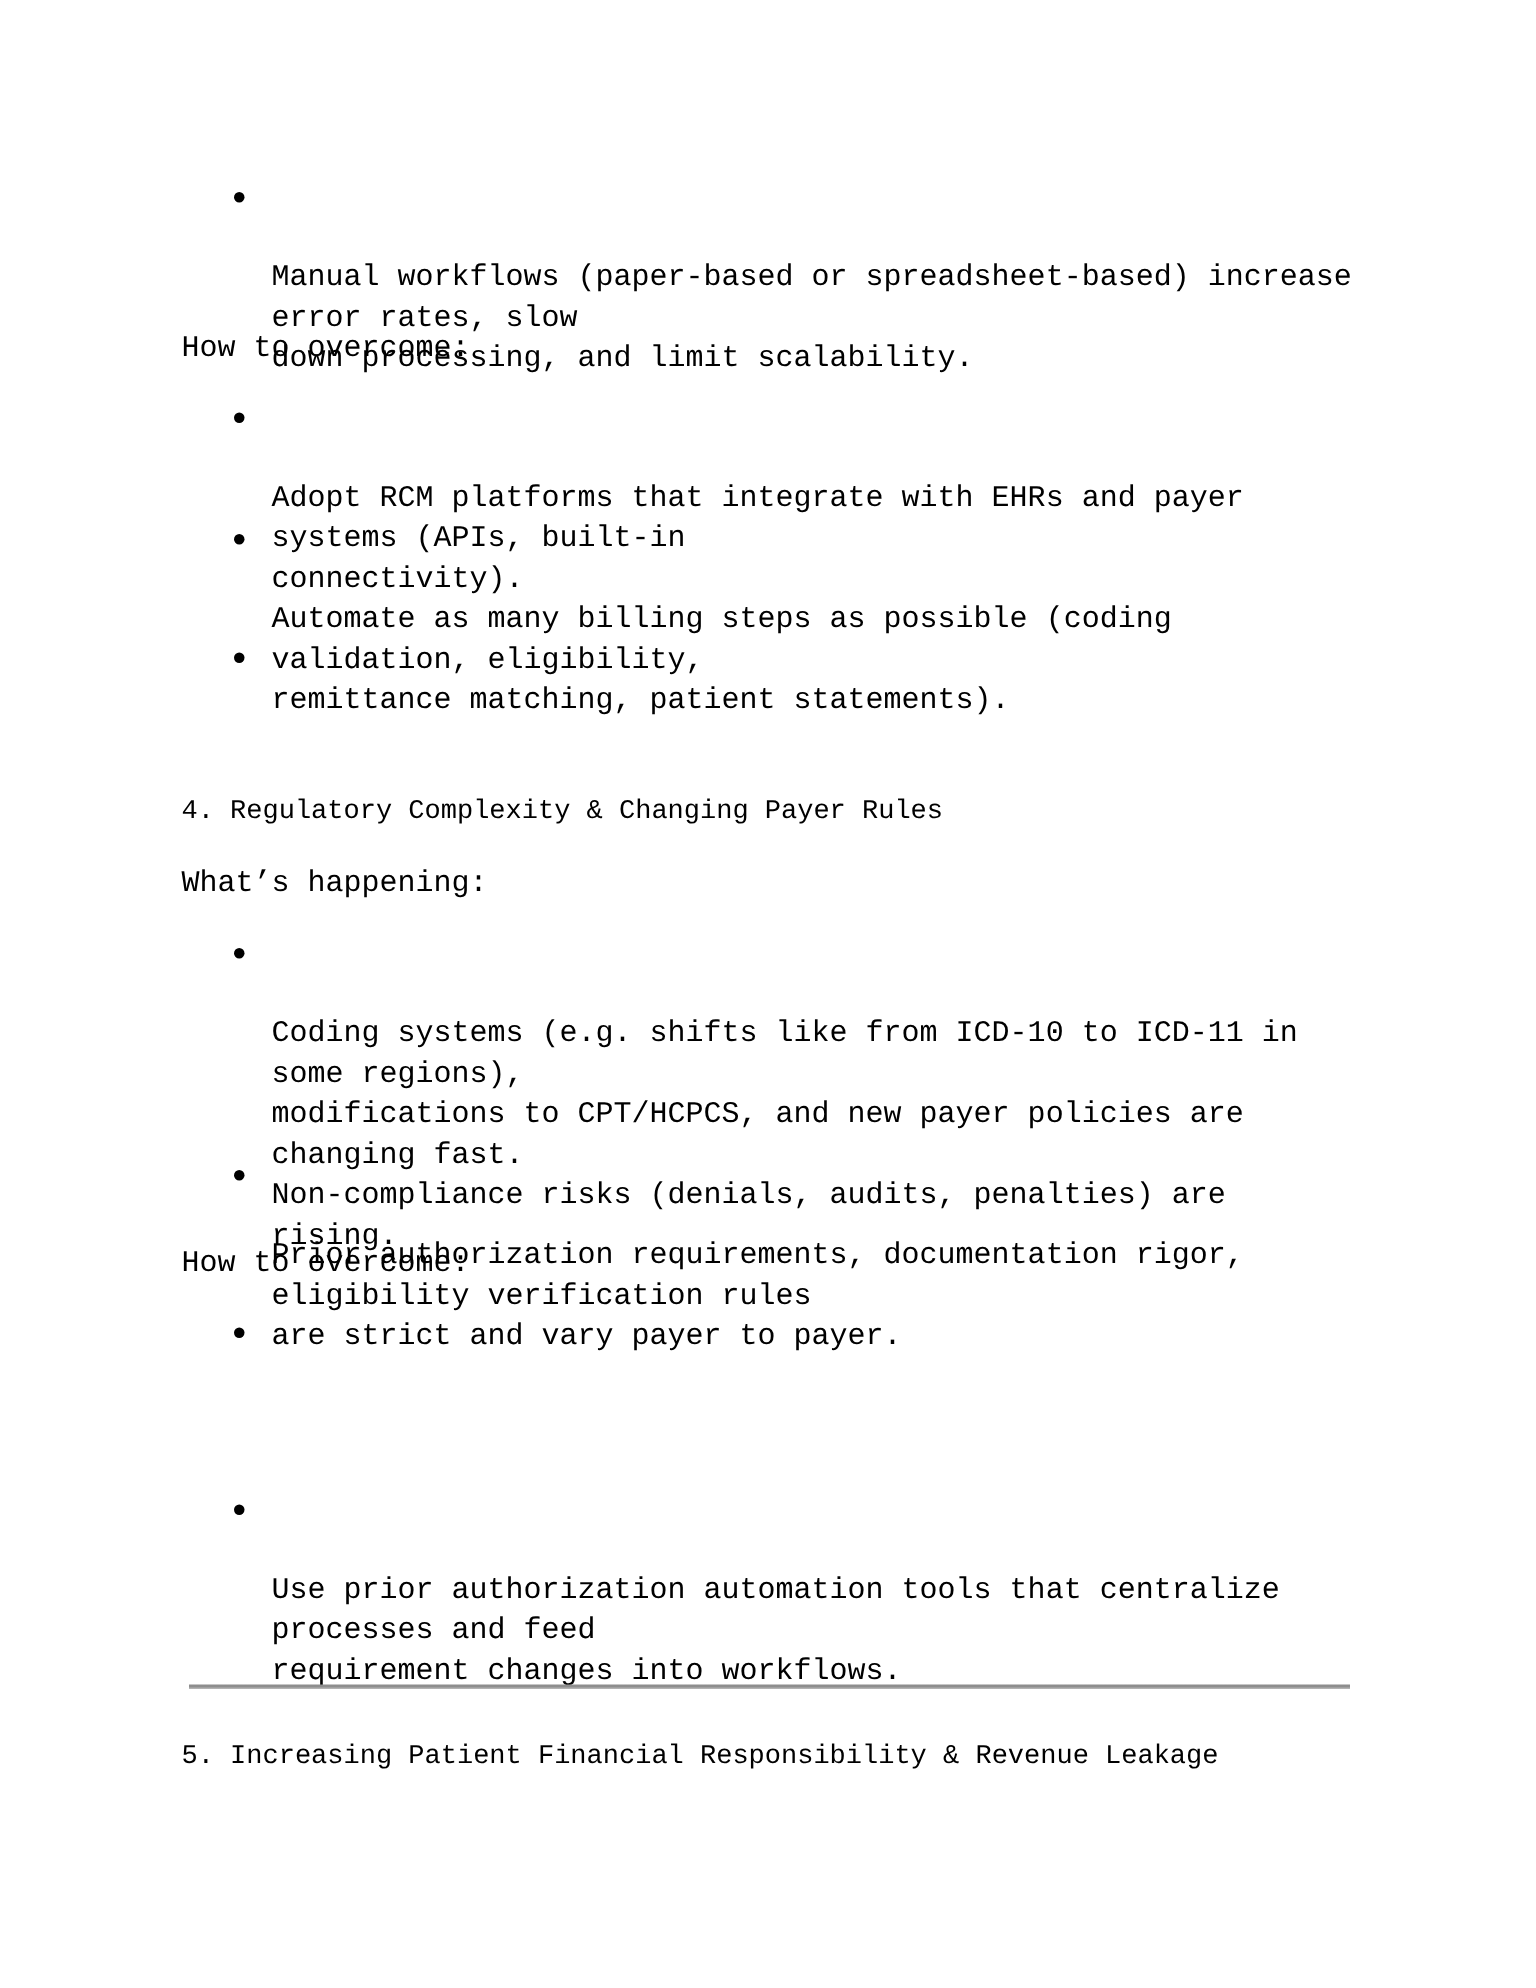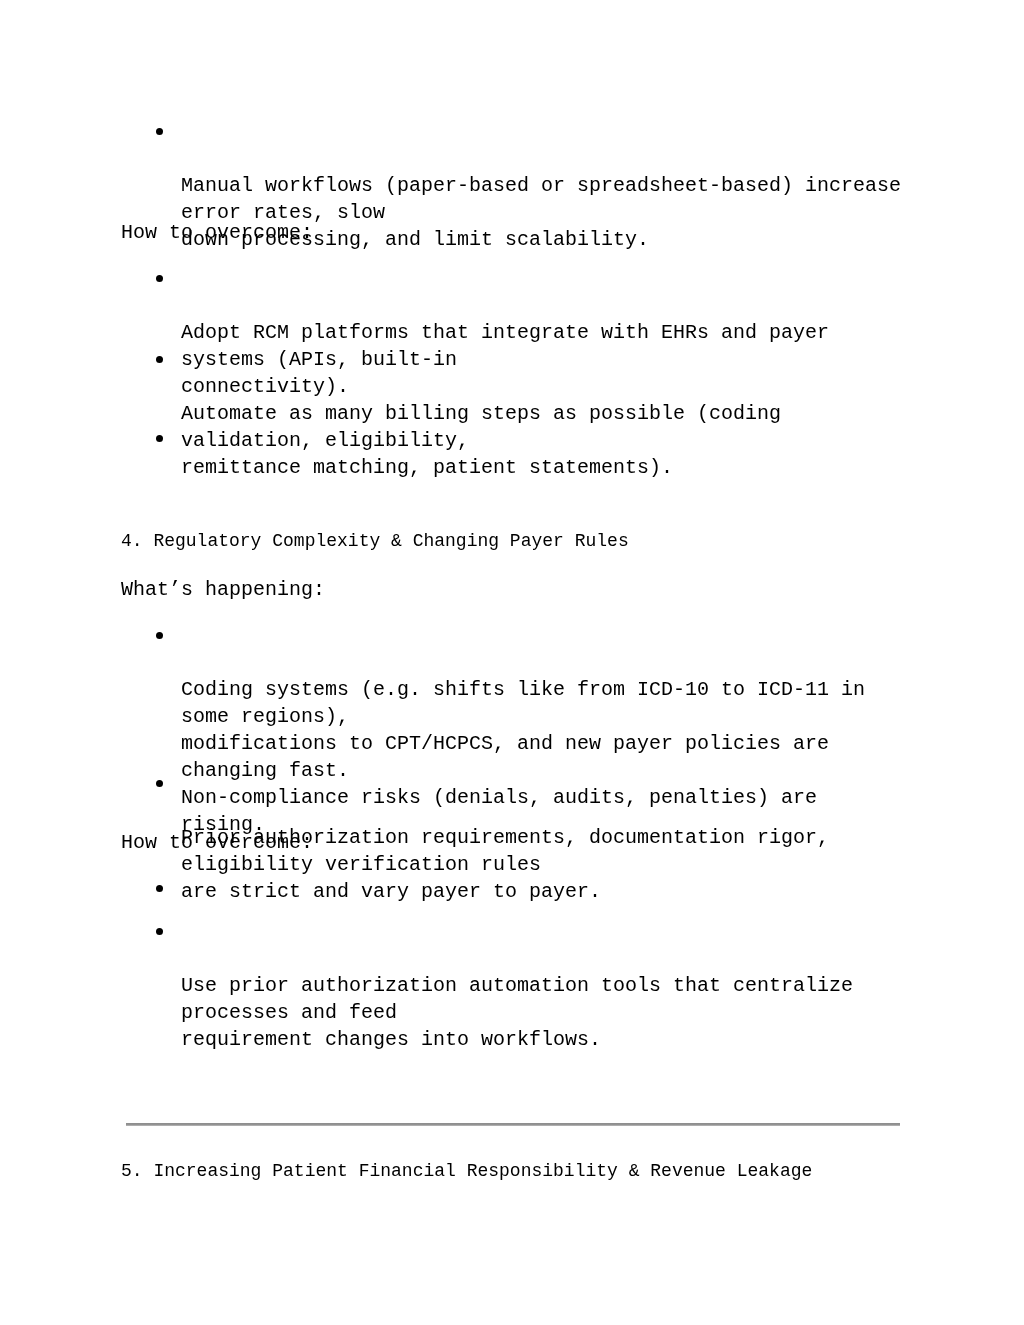--- a/index.html
+++ b/index.html
@@ -100,21 +100,21 @@
     <span>Prior authorization requirements, documentation rigor, eligibility verification rules
 are strict and vary payer to payer.</span>
   </div>
 
   <p class="block para" style="top:829px">How to overcome:</p>
 
   <div class="block bullet" style="top:875px">
     <span class="dot"></span>
   </div>
 
-  <div class="block bullet" style="top:918px">
+  <div class="block bullet" style="top:993px">
     <span class="dot"></span>
     <span>Use prior authorization automation tools that centralize processes and feed
 requirement changes into workflows.</span>
   </div>
 
 
   <hr class="divider" style="top:1123px">
 
   <h2 class="block heading" style="top:1157px">5. Increasing Patient Financial Responsibility &amp; Revenue Leakage</h2>
 

